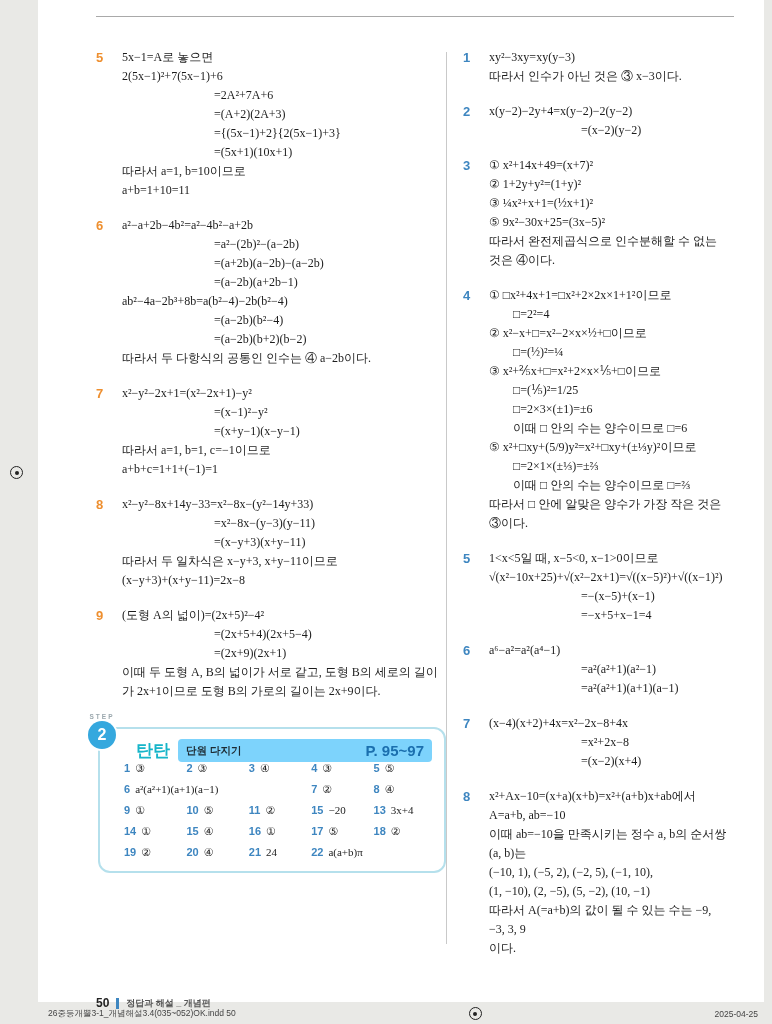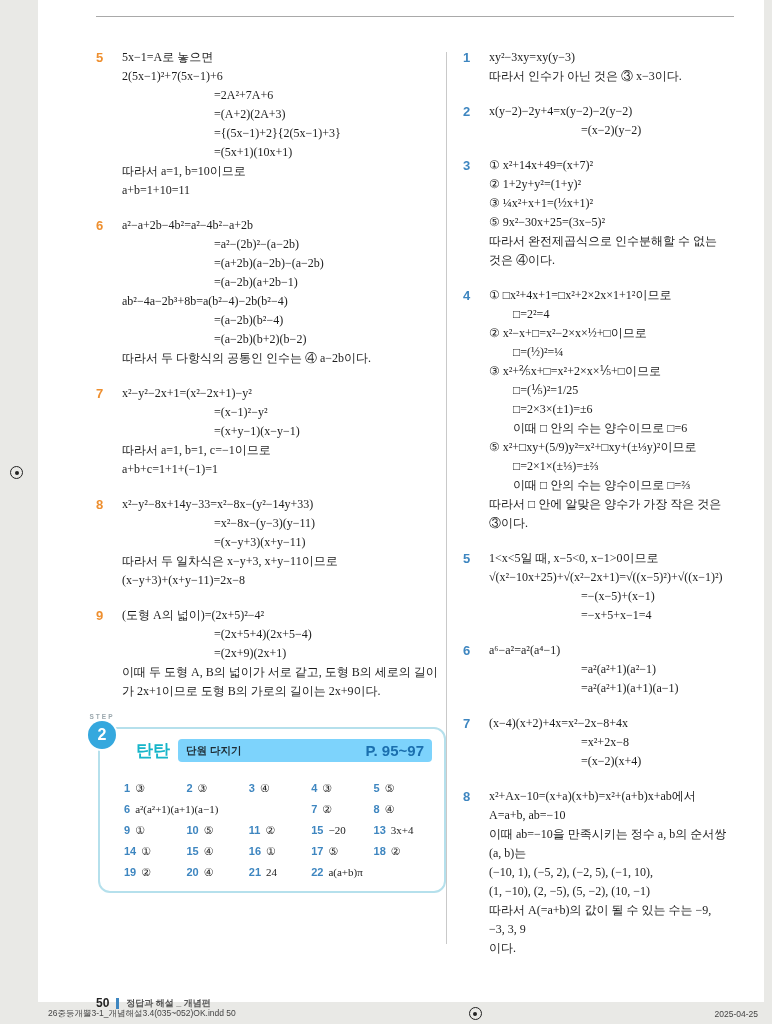--- a/index.html
+++ b/index.html
@@ -57,21 +57,21 @@
     font-size:17px;font-weight:800;color:#16b5c9;margin-right:8px;flex:none;
   }
   .step-band{
     flex:1;background:#7dd3fc;border-radius:4px;padding:3px 8px;
     display:flex;justify-content:space-between;align-items:center;
   }
   .step-subtitle{font-size:10.5px;font-weight:bold;color:#1d2b33;}
   .step-pages{font-size:15px;font-weight:bold;color:#1b6fae;}
   .answers-grid{
     display:grid;grid-template-columns:repeat(5,1fr);
-    gap:8px 4px;margin-top:20px;padding-left:10px;
+    gap:8px 4px;margin-top:0;padding-left:10px;
   }
   .ans{font-size:11px;white-space:nowrap;font-family:"Liberation Serif","DejaVu Serif",serif;}
   .ans-num{
     color:#3e86c0;font-weight:bold;margin-right:5px;
     font-family:"Liberation Sans","DejaVu Sans",sans-serif;
   }
   .ans-val{color:#222;}
 
   
   .page-footer{display:flex;align-items:center;gap:7px;margin:22px 0 0 0;padding-bottom:24px;}

